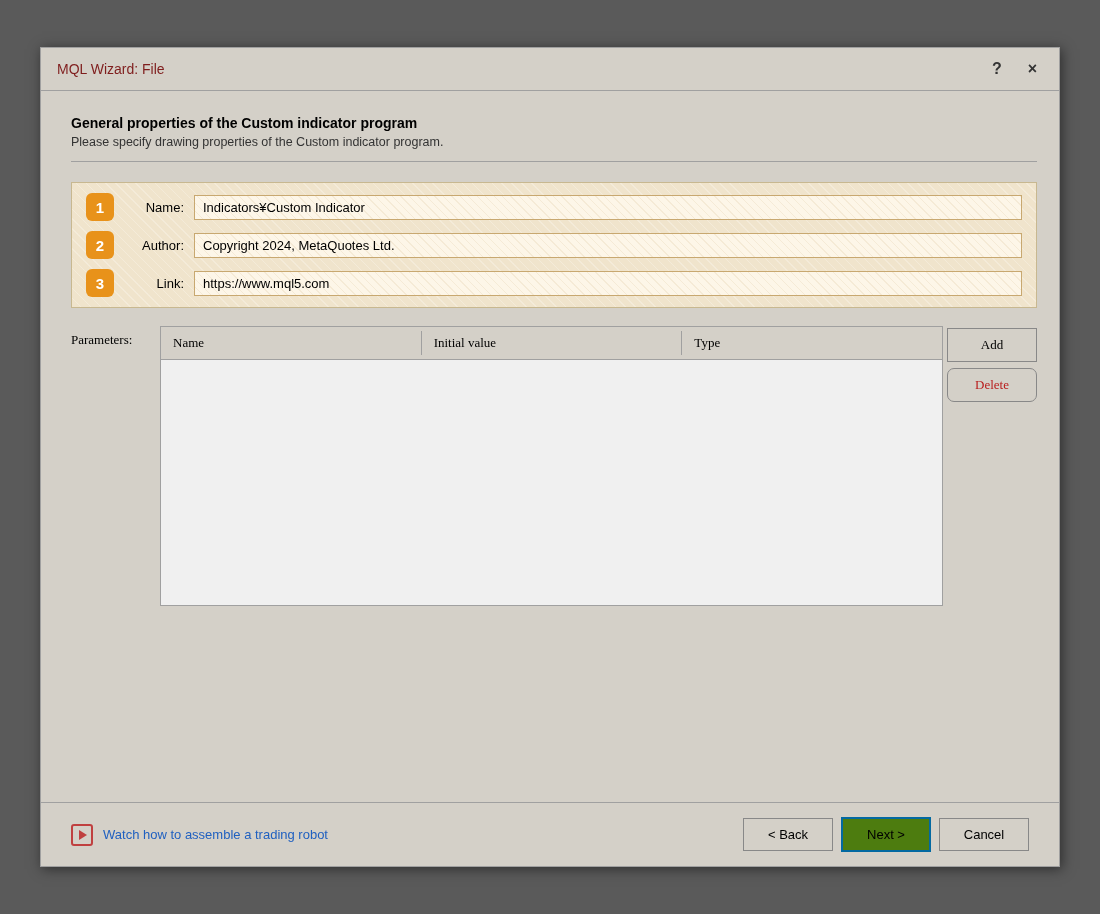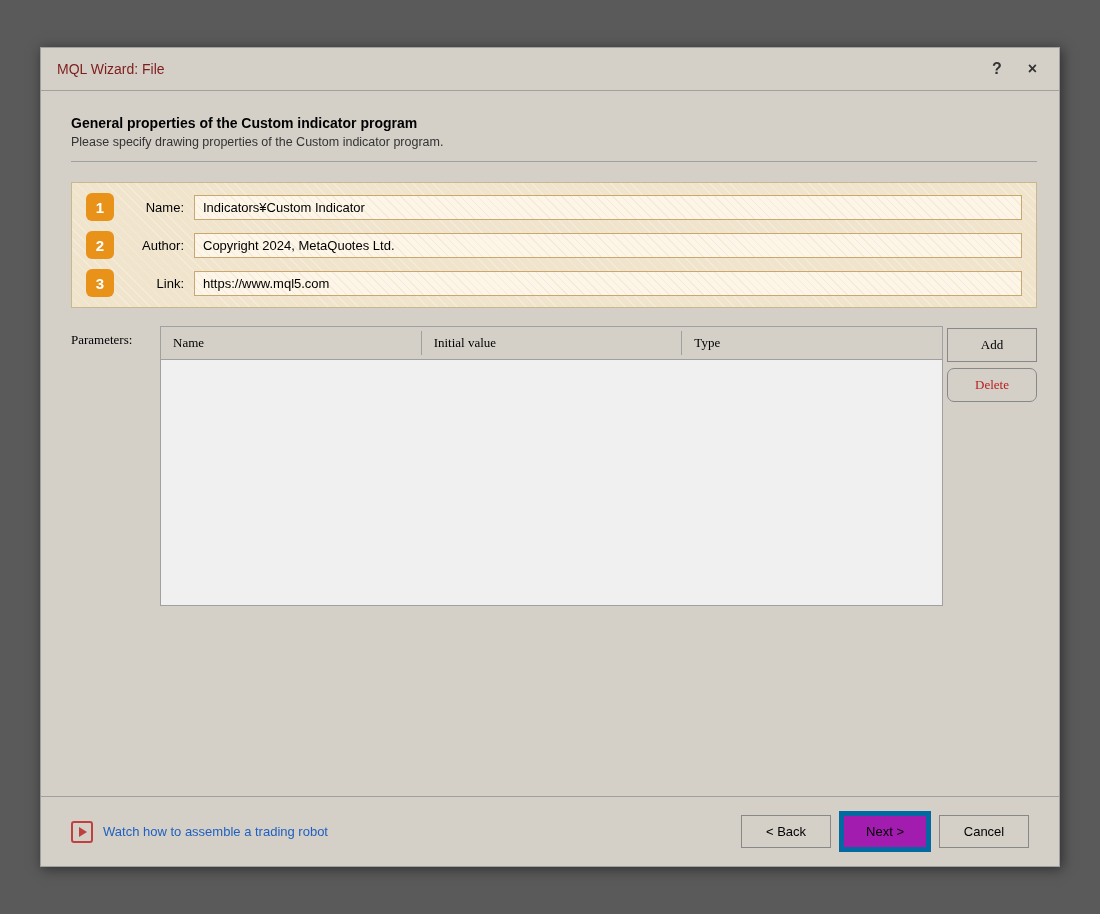--- a/index.html
+++ b/index.html
@@ -183,22 +183,22 @@
       color: #000;
       font-family: inherit;
       min-width: 90px;
     }
     .btn:disabled {
       color: #b91c1c;
       cursor: default;
       border-radius: 7px;
     }
     .btn-primary {
-      border: 5px solid #0369a1;
-      background: #a21caf;
+      border: 2px solid #0369a1;
+      background: #4d7c0f;
     }
     .dialog-footer {
       border-top: 1px solid #a0a0a0;
       padding: 14px 30px;
       display: flex;
       align-items: center;
       justify-content: space-between;
     }
     .footer-left {
       display: flex;

